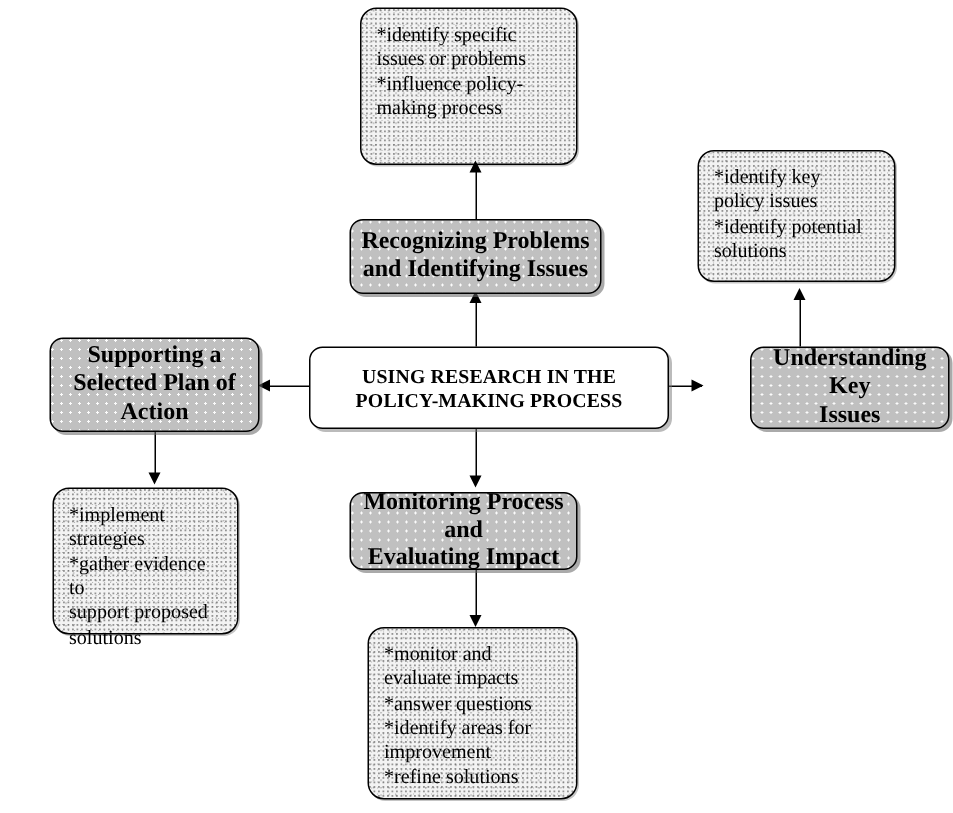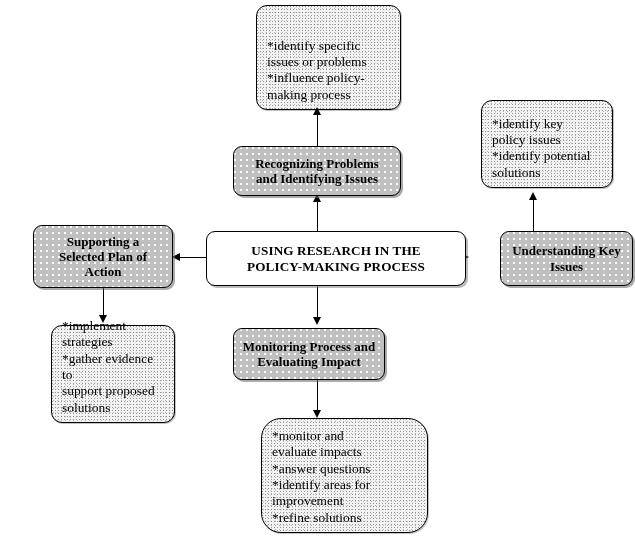--- a/index.html
+++ b/index.html
@@ -36,21 +36,21 @@
   }
 
   
   .box-main {
     background-color: #c0c0c0;
     background-image:
       radial-gradient(circle at 1px 1px, rgba(255,255,255,0.95) 0.7px, rgba(255,255,255,0) 0.9px);
     background-size: 6px 6px;
     background-position: 0 0;
     font-weight: bold;
-    font-size: 13px;
+    font-size: 16px;
     box-shadow: 2px 2px 0 rgba(100,100,100,0.55);
   }
 
   
   .box-center {
     background: #ffffff;
     font-weight: bold;
     font-size: 13.2px;
     letter-spacing: 0.1px;
     box-shadow: 2px 2px 0 rgba(120,120,120,0.5);
@@ -60,25 +60,24 @@
   .box-note {
     background-color: #f3f3f3;
     background-image:
       radial-gradient(circle at 0.6px 0.6px, rgba(70,70,70,0.55) 0.45px, rgba(0,0,0,0) 0.6px),
       radial-gradient(circle at 1.8px 2.4px, rgba(90,90,90,0.40) 0.40px, rgba(0,0,0,0) 0.55px),
       radial-gradient(circle at 3.1px 1.2px, rgba(60,60,60,0.35) 0.40px, rgba(0,0,0,0) 0.55px);
     background-size: 3px 3px, 4px 4px, 5px 5px;
     border-radius: 11px;
     font-size: 13.4px;
     font-weight: normal;
-    align-items: flex-end;
+    align-items: flex-start;
     justify-content: flex-start;
     text-align: left;
     box-shadow: 1px 1px 0 rgba(140,140,140,0.5);
-    margin-left: 16px;
   }
   .note-text {
     padding: 9px 8px 6px 10px;
     white-space: pre-line;
     line-height: 1.22;
   }
 
   
   .conn {
     position: absolute;
@@ -124,21 +123,21 @@
 making process</span>
   </div>
 
   <div class="box box-note" style="left:465px; top:100px; width:132px; height:88px;">
     <span class="note-text">*identify key
 policy issues
 *identify potential
 solutions</span>
   </div>
 
-  <div class="box box-note" style="left:245px; top:418px; width:167px; height:115px;border-radius:20px;">
+  <div class="box box-note" style="left:245px; top:418px; width:140px; height:115px;">
     <span class="note-text">*monitor and
 evaluate impacts
 *answer questions
 *identify areas for
 improvement
 *refine solutions</span>
   </div>
 
   <div class="box box-note" style="left:35px; top:325px; width:124px; height:98px;">
     <span class="note-text">*implement
@@ -178,16 +177,16 @@
   <div class="box box-main" style="left:468px; top:231px; width:133px; height:55px; white-space:pre-line;margin-left:32px;">Understanding Key
 Issues</div>
 
   <div class="box box-main" style="left:233px; top:328px; width:152px; height:52px; white-space:pre-line;">Monitoring Process and
 Evaluating Impact</div>
 
   <div class="box box-main" style="left:33px; top:225px; width:140px; height:63px; white-space:pre-line;">Supporting a
 Selected Plan of
 Action</div>
 
-  <div class="box box-center" style="left:206px; top:231px; width:260px; height:55px; white-space:pre-line;">USING RESEARCH IN THE
+  <div class="box box-center" style="left:206px; top:231px; width:240px; height:55px; white-space:pre-line;">USING RESEARCH IN THE
 POLICY-MAKING PROCESS</div>
 
 </div>
 
 </body></html>

